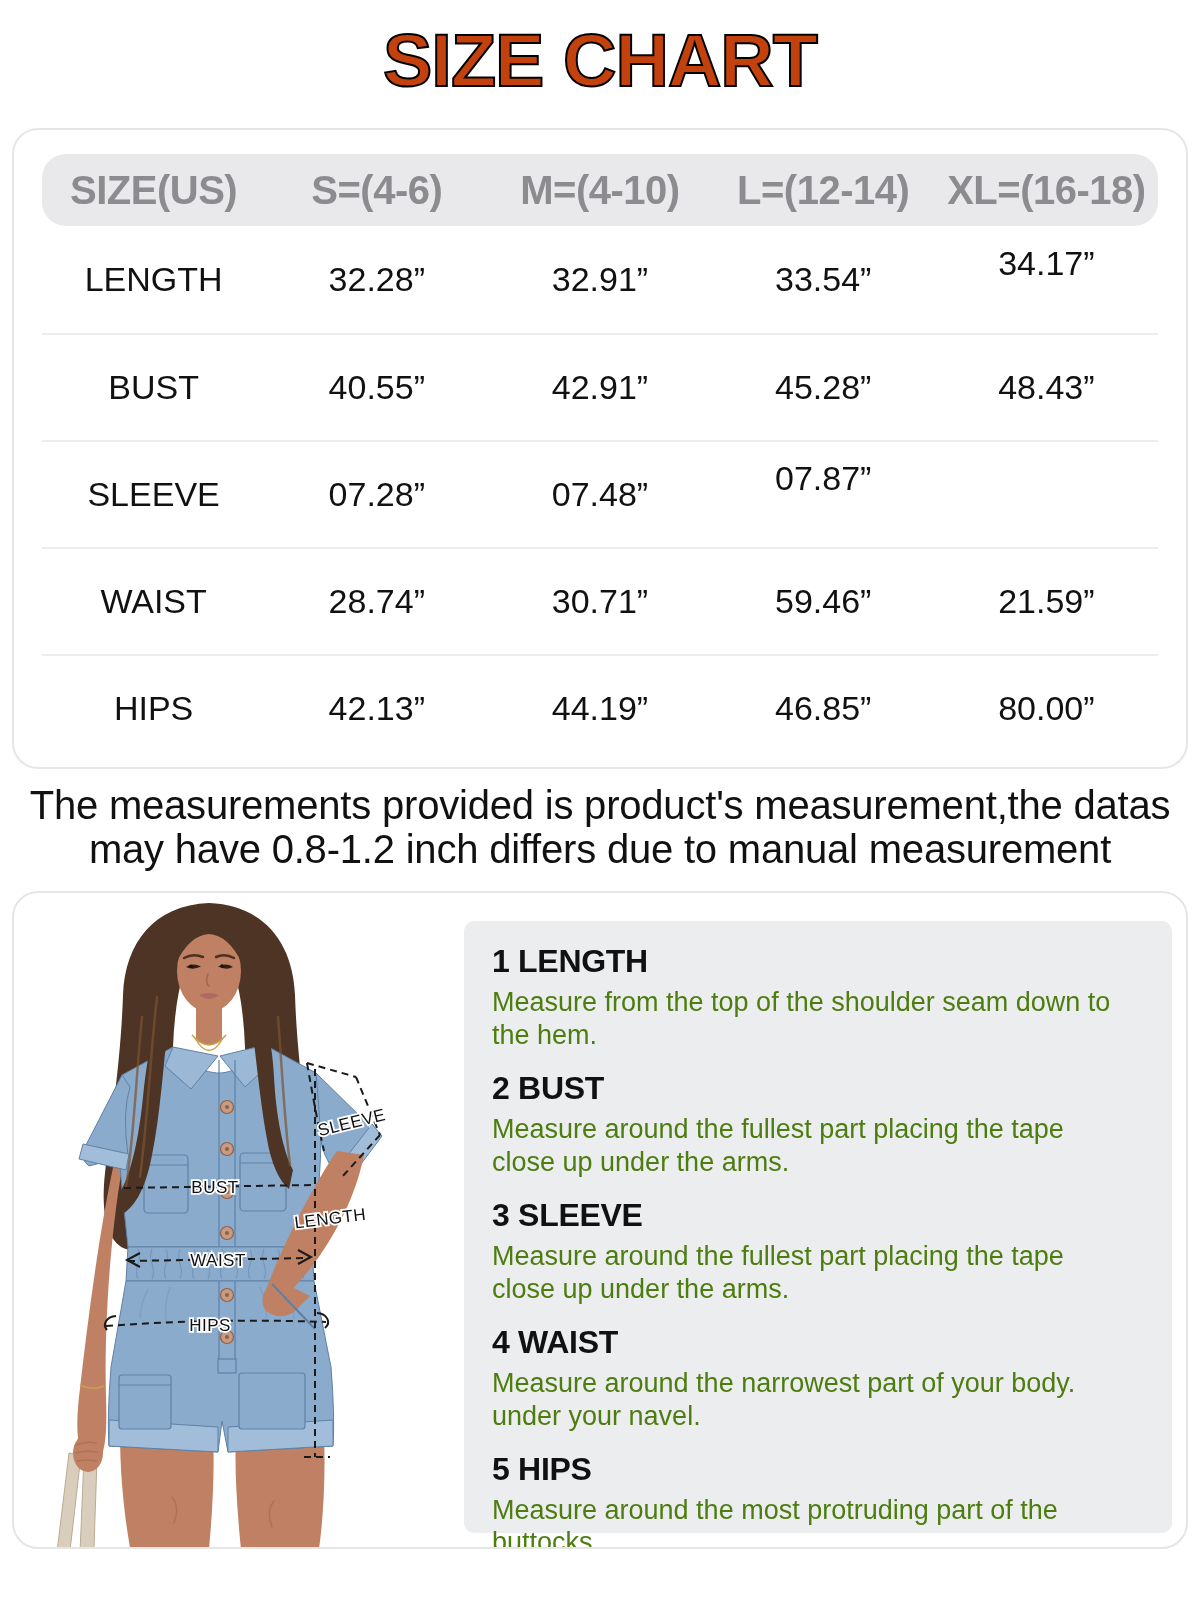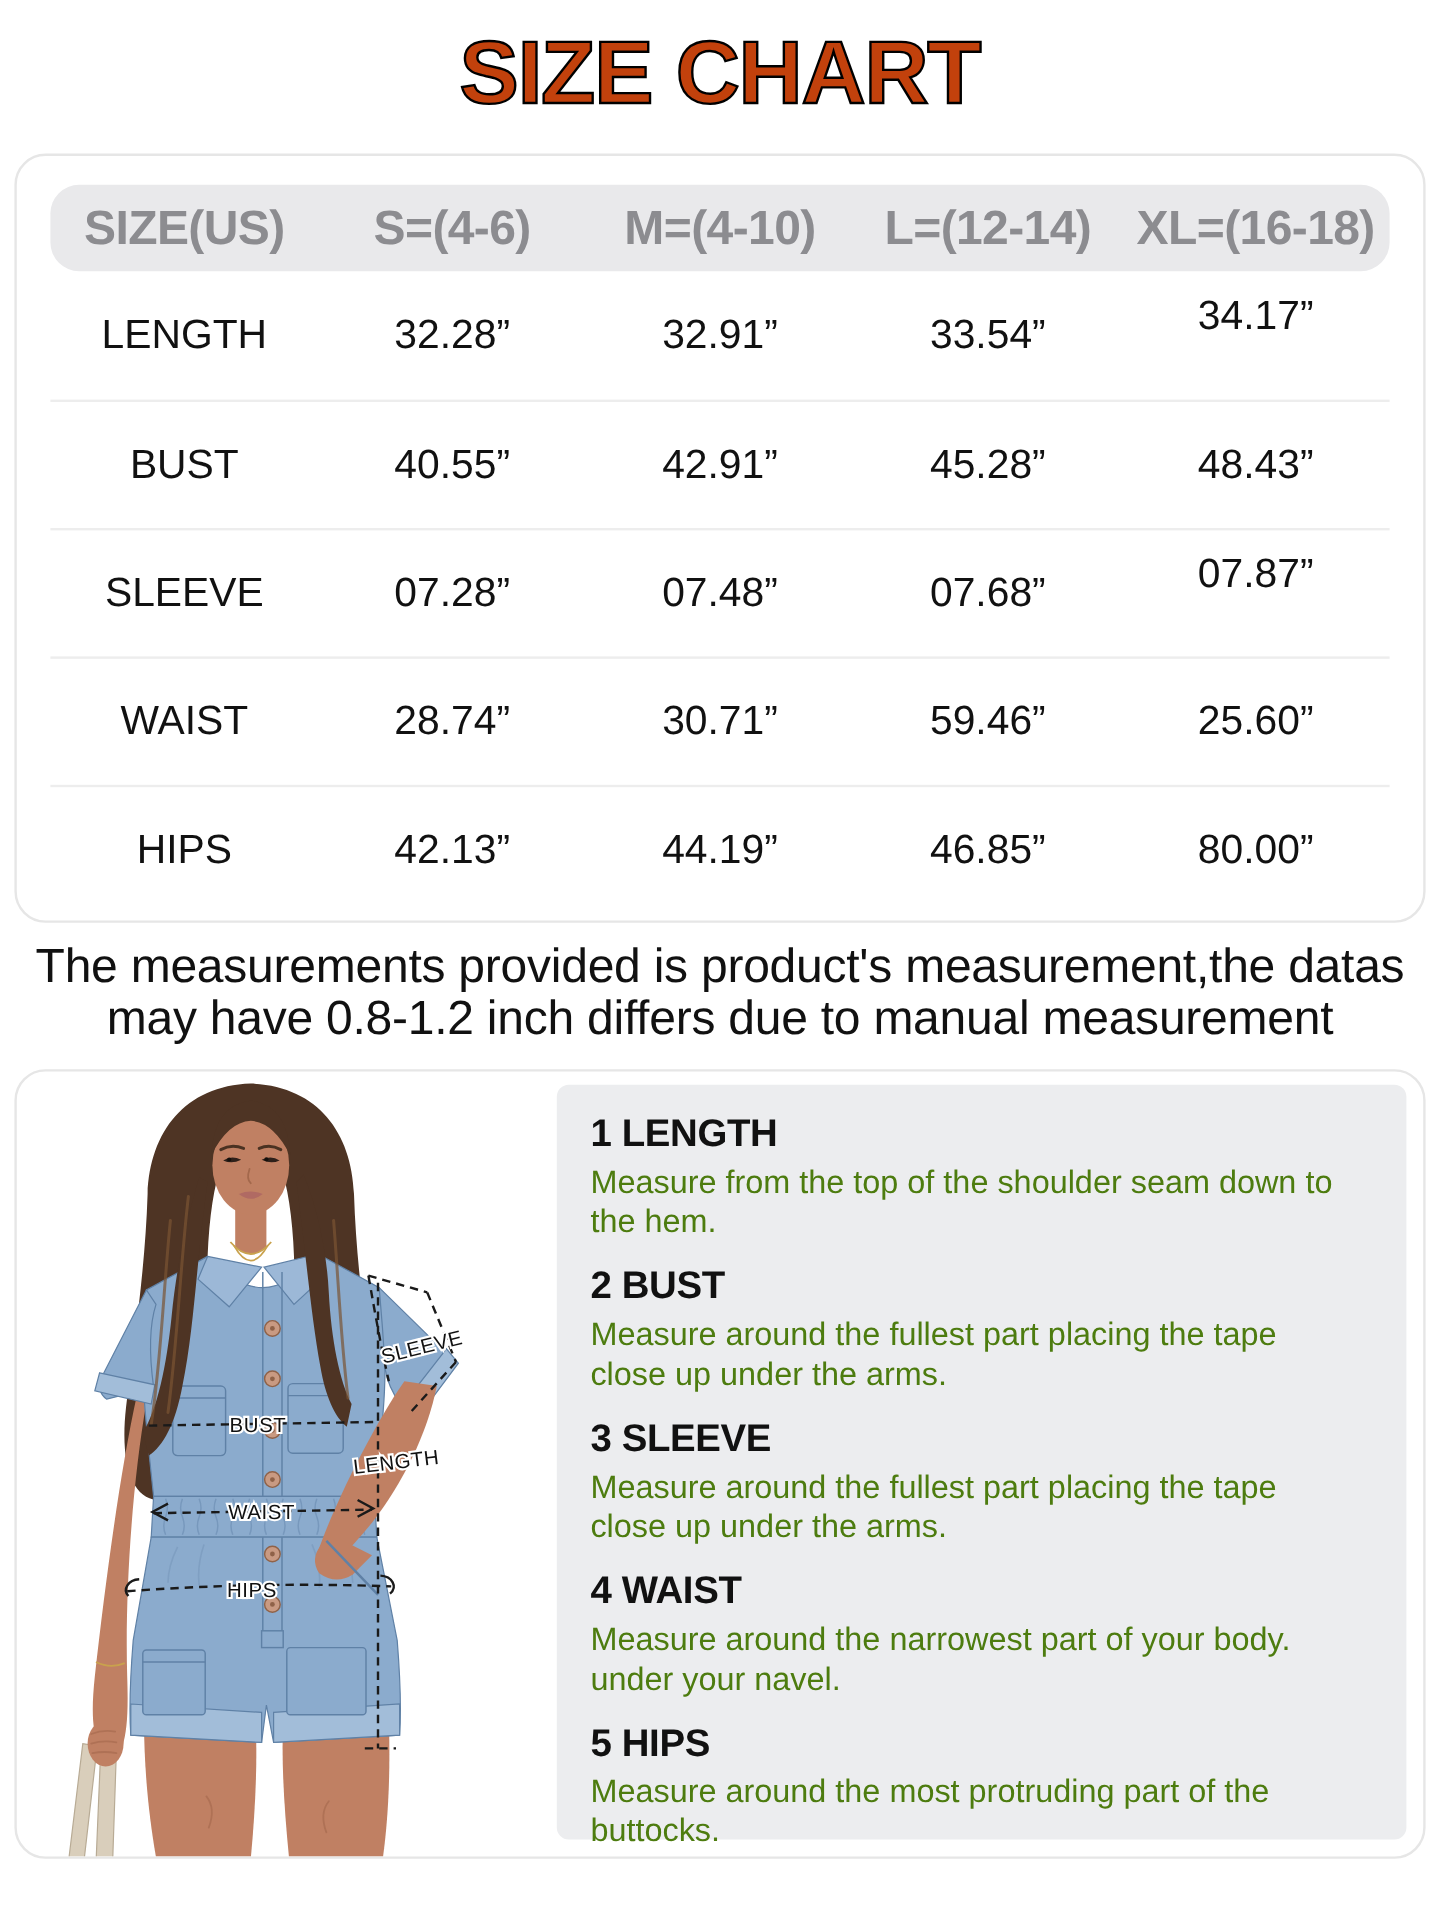--- a/index.html
+++ b/index.html
@@ -33,21 +33,21 @@
   
   .disclaimer{margin-top:14px;text-align:center;font-size:40px;line-height:1.1;letter-spacing:-0.2px}
   .disclaimer span{display:block}
 
   
   .guide-card{width:1176px;height:658px;margin:20px auto 0;border:2px solid var(--card-border);
               border-radius:26px;background:#fff;display:flex;overflow:hidden}
   .figure-wrap{width:450px;height:100%;position:relative;overflow:hidden;flex:none}
   .model-svg{position:absolute;top:4px;left:8px}
 
-  .guide-panel{flex:1;margin:11px 14px 14px 0;background:var(--panel-bg);border-radius:10px;
+  .guide-panel{flex:1;margin:28px 14px 14px 0;background:var(--panel-bg);border-radius:10px;
                padding:18px 0 14px 28px}
   .g-heading{font-size:32px;font-weight:700;margin:18px 0 6px;letter-spacing:-0.3px}
   .g-item:first-child .g-heading{margin-top:4px}
   .g-desc{width:630px;font-size:27px;line-height:1.22;color:#4d7c0f}
   .g-desc.break-any{overflow-wrap:anywhere}
 
   
   .hair{fill:var(--hair)}
   .hair-hi{stroke:var(--hair-light);fill:none;stroke-width:2.5;opacity:.7;stroke-linecap:round}
   .skin{fill:var(--skin)}
@@ -103,29 +103,28 @@
         <div class="rl">BUST</div>
         <div class="cv">40.55”</div>
         <div class="cv">42.91”</div>
         <div class="cv">45.28”</div>
         <div class="cv">48.43”</div>
       </div>
       <div class="table-row">
         <div class="rl">SLEEVE</div>
         <div class="cv">07.28”</div>
         <div class="cv">07.48”</div>
-        <div class="cv">07.68”</div>
         <div class="cv raised">07.87”</div>
       </div>
       <div class="table-row">
         <div class="rl">WAIST</div>
         <div class="cv">28.74”</div>
         <div class="cv">30.71”</div>
         <div class="cv">59.46”</div>
-        <div class="cv">25.60”</div>
+        <div class="cv">21.59”</div>
       </div>
       <div class="table-row">
         <div class="rl">HIPS</div>
         <div class="cv">42.13”</div>
         <div class="cv">44.19”</div>
         <div class="cv">46.85”</div>
         <div class="cv">80.00”</div>
       </div>
     </div>
   </div>

